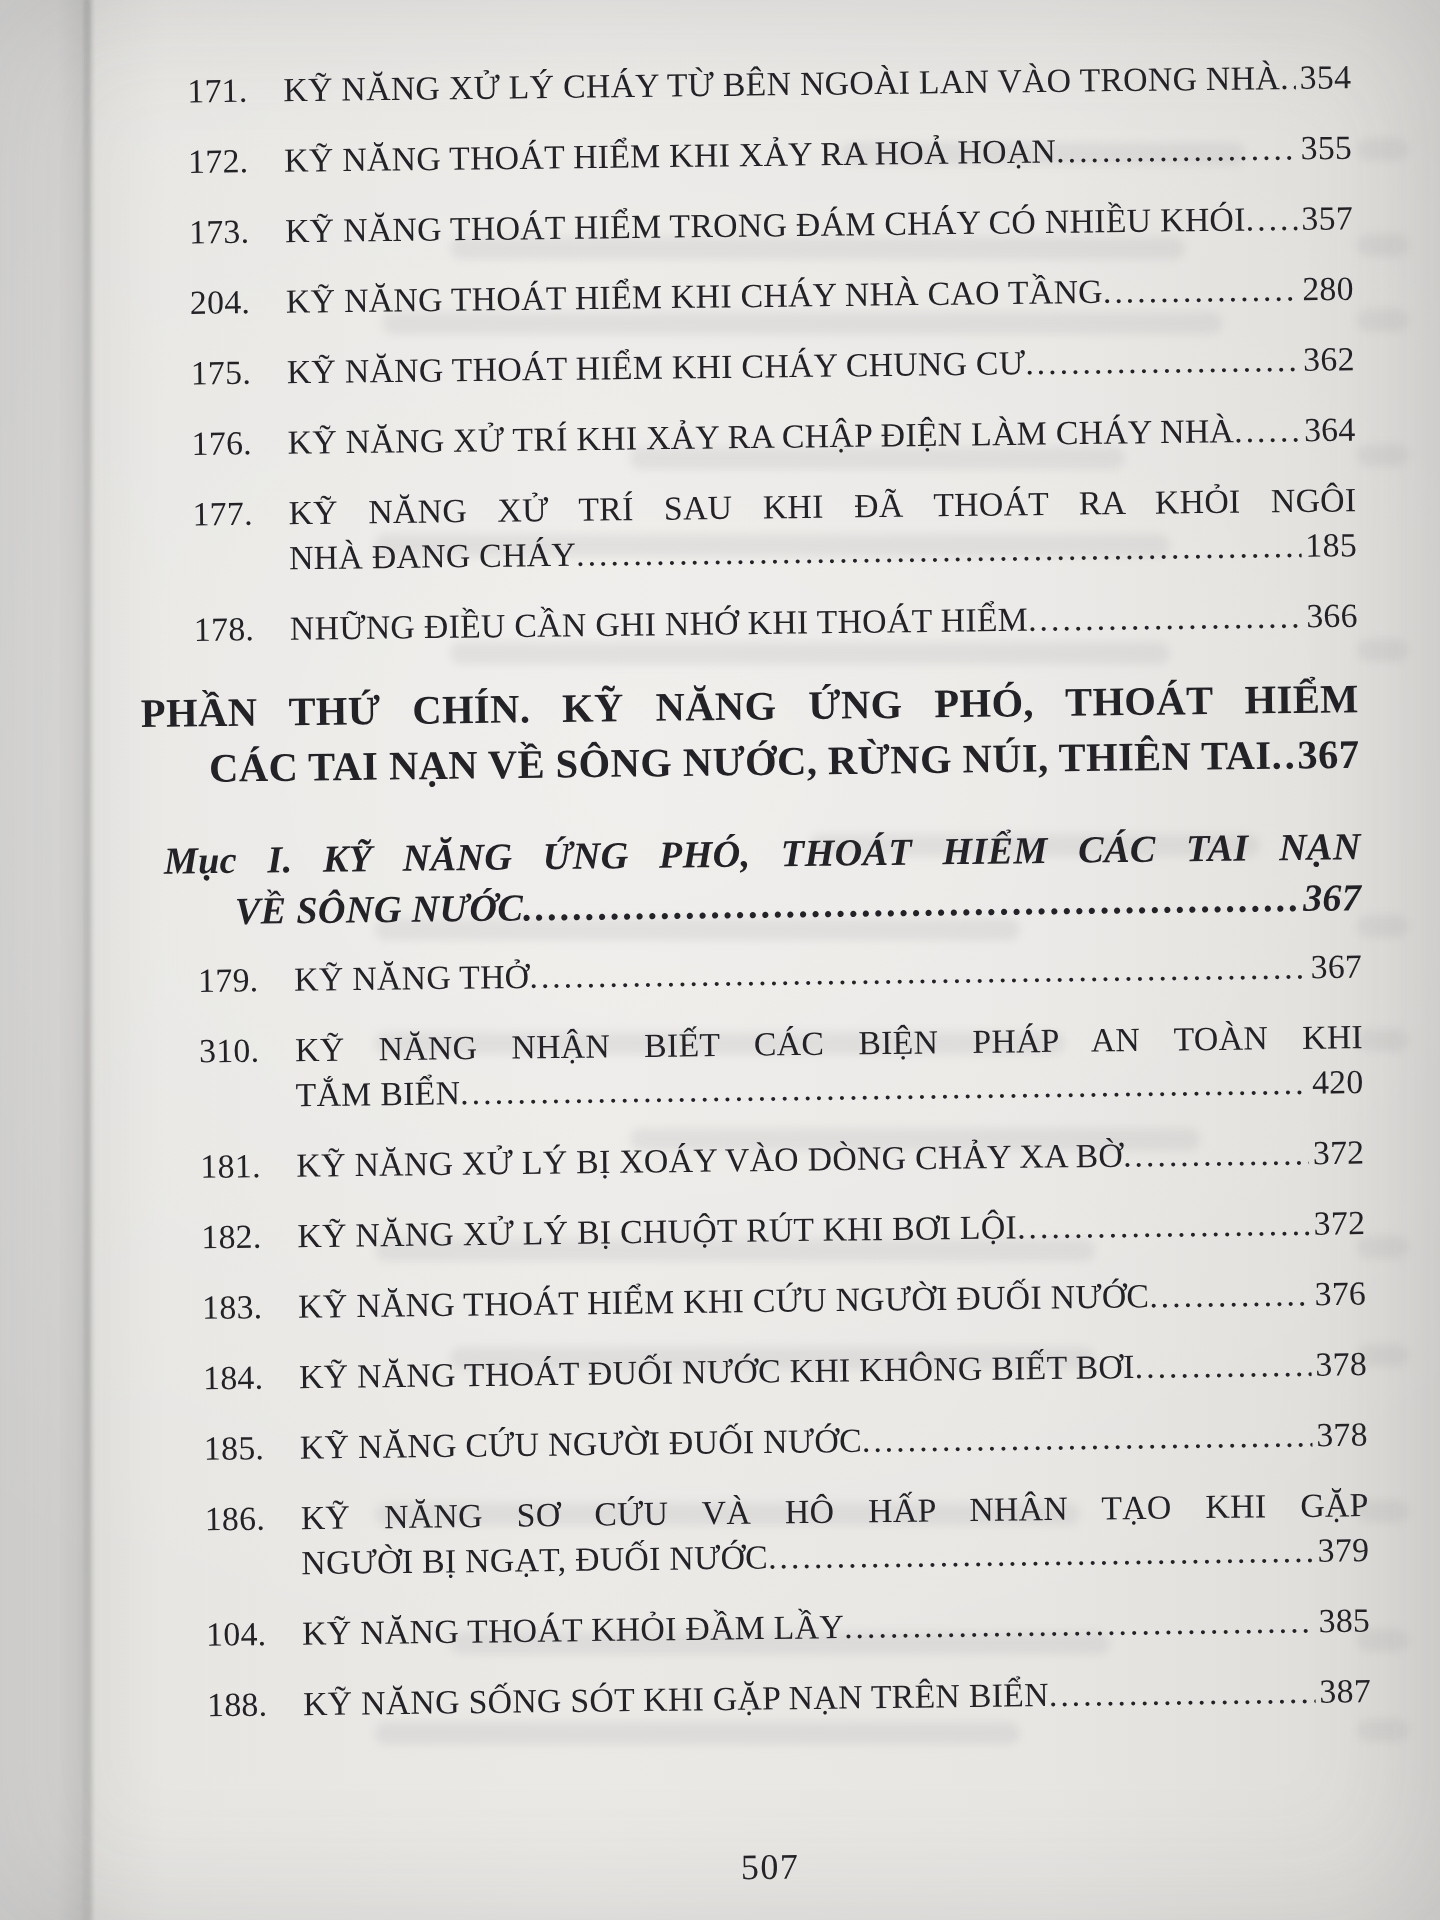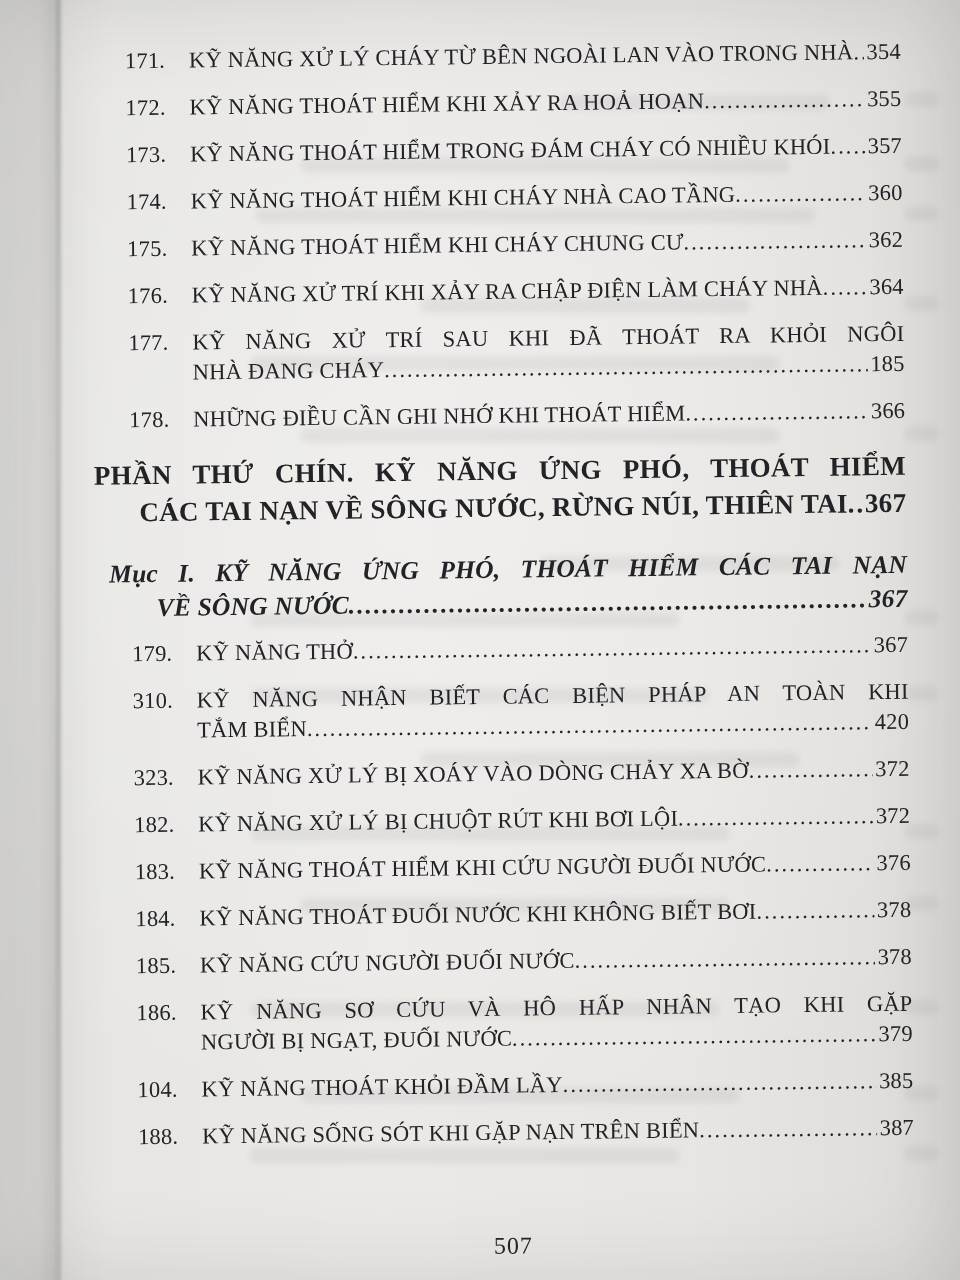--- a/index.html
+++ b/index.html
@@ -110,24 +110,24 @@
         <div class="item entry">
           <div class="line last">
             <span class="num">173.</span>
             <span class="txt">KỸ NĂNG THOÁT HIỂM TRONG ĐÁM CHÁY CÓ NHIỀU KHÓI</span>
             <span class="dots"></span>
             <span class="page">357</span>
           </div>
         </div>
         <div class="item entry">
           <div class="line last">
-            <span class="num">174.</span>
+            <span class="num">204.</span>
             <span class="txt">KỸ NĂNG THOÁT HIỂM KHI CHÁY NHÀ CAO TẦNG</span>
             <span class="dots"></span>
-            <span class="page">360</span>
+            <span class="page">280</span>
           </div>
         </div>
         <div class="item entry">
           <div class="line last">
             <span class="num">175.</span>
             <span class="txt">KỸ NĂNG THOÁT HIỂM KHI CHÁY CHUNG CƯ</span>
             <span class="dots"></span>
             <span class="page">362</span>
           </div>
         </div>
@@ -192,21 +192,21 @@
             <span class="txt">KỸ NĂNG NHẬN BIẾT CÁC BIỆN PHÁP AN TOÀN KHI</span>
           </div>
           <div class="line last cont">
             <span class="txt">TẮM BIỂN</span>
             <span class="dots"></span>
             <span class="page">420</span>
           </div>
         </div>
         <div class="item entry">
           <div class="line last">
-            <span class="num">323.</span>
+            <span class="num">181.</span>
             <span class="txt">KỸ NĂNG XỬ LÝ BỊ XOÁY VÀO DÒNG CHẢY XA BỜ</span>
             <span class="dots"></span>
             <span class="page">372</span>
           </div>
         </div>
         <div class="item entry">
           <div class="line last">
             <span class="num">182.</span>
             <span class="txt">KỸ NĂNG XỬ LÝ BỊ CHUỘT RÚT KHI BƠI LỘI</span>
             <span class="dots"></span>

